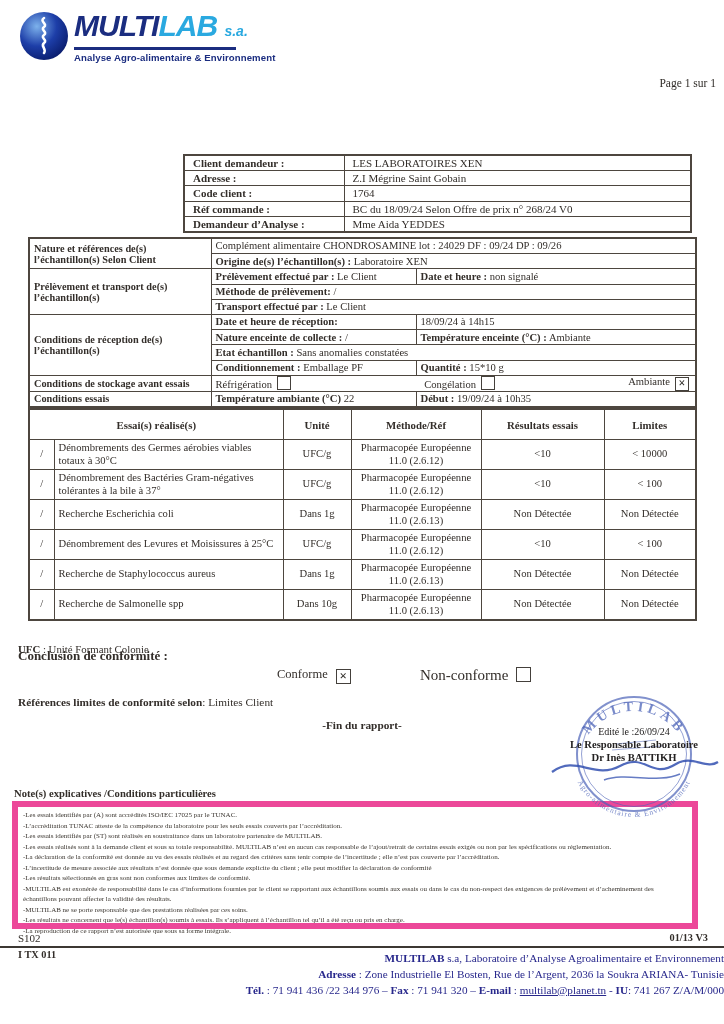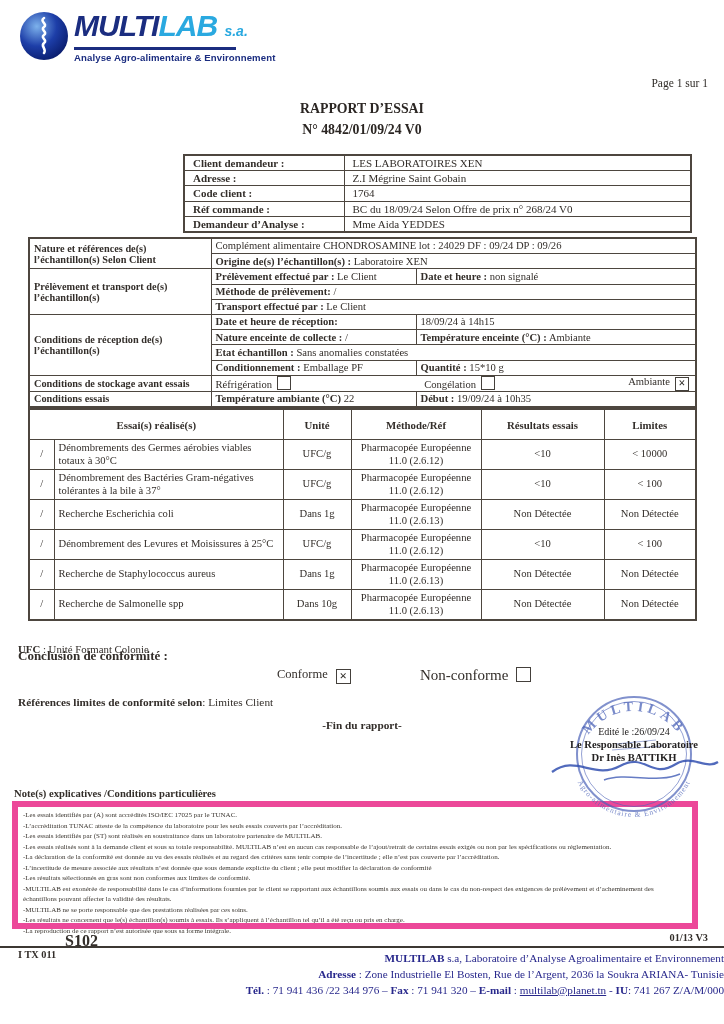--- a/index.html
+++ b/index.html
@@ -13,21 +13,21 @@
   .logo-textblock{margin-left:5px;}
   .brand-line{font-family:"Liberation Sans", sans-serif;font-style:italic;font-weight:bold;
               font-size:30px;line-height:30px;letter-spacing:-1px;white-space:nowrap;}
   .brand-multi{color:#1b2d80;}
   .brand-lab{color:#2aa9e0;}
   .brand-sa{font-size:14px;color:#2aa9e0;letter-spacing:0;}
   .brand-rule{height:3px;background:#1b2d80;margin:1px 0 2px 0;width:162px;}
   .brand-tagline{font-family:"Liberation Sans", sans-serif;font-weight:bold;font-size:9.6px;
                  color:#1b2d80;letter-spacing:0.1px;white-space:nowrap;}
 
-  .page-indicator{position:absolute;top:77px;right:16px;font-size:11.5px;color:#2f2b27;padding-left:37px;}
+  .page-indicator{position:absolute;top:77px;right:8px;font-size:11.5px;color:#2f2b27;padding-left:37px;}
 
   
   .title-block{position:absolute;top:99px;left:0;width:724px;text-align:center;
                font-weight:bold;font-size:13.8px;line-height:1.5;color:#2b2623;}
 
   
   table{border-collapse:collapse;table-layout:fixed;}
   td,th{border:1px solid #4d463f;overflow:hidden;}
 
   
@@ -68,21 +68,21 @@
   .stamp-role{font-size:10.6px;font-weight:bold;line-height:1.25;}
   .stamp-name{font-size:10.6px;font-weight:bold;line-height:1.25;}
 
   
   .notes-title{position:absolute;top:788px;left:14px;font-weight:bold;font-size:10.6px;}
   .notes-box{position:absolute;top:801px;left:12px;width:686px;height:128px;border:6px solid #ec4899;
              padding:3px 5px;box-sizing:border-box;font-size:7px;line-height:1.5;color:#3a352f;}
   .notes-box div{white-space:normal;}
 
   
-  .foot-s102{position:absolute;top:932px;left:18px;font-weight:bold;font-size:16px;margin-left:47px;}
+  .foot-s102{position:absolute;top:932px;left:18px;font-weight:normal;font-size:11px;}
   .foot-ver{position:absolute;top:932px;right:16px;font-weight:bold;font-size:10.3px;}
   .foot-rule{position:absolute;top:946px;left:0;width:724px;border-top:2px solid #3c3833;}
   .foot-itx{position:absolute;top:949px;left:18px;font-weight:bold;font-size:10.3px;}
   .foot-center{position:absolute;top:951px;left:0;width:724px;text-align:right;color:#28288c;
                font-size:11.2px;line-height:1.42;}
   .email-link{text-decoration:underline;color:#28288c;cursor:pointer;}
 </style>
 </head>
 <body>
 
@@ -102,24 +102,20 @@
     </svg>
     <div class="logo-textblock">
       <div class="brand-line"><span class="brand-multi">MULTI</span><span class="brand-lab">LAB</span> <span class="brand-sa">s.a.</span></div>
       <div class="brand-rule"></div>
       <div class="brand-tagline">Analyse Agro-alimentaire &amp; Environnement</div>
     </div>
   </div>
 
   <div class="page-indicator">Page 1 sur 1</div>
 
-  <div class="title-block">
-    <div>RAPPORT D’ESSAI</div>
-    <div>N° 4842/01/09/24 V0</div>
-  </div>
 
   <table class="client-table">
     <colgroup>
         <col style="width:160px">
         <col style="width:347px">
       </colgroup>
     <tbody>
         <tr>
       <td class="lbl">Client   demandeur :</td>
       <td>LES LABORATOIRES XEN</td>

